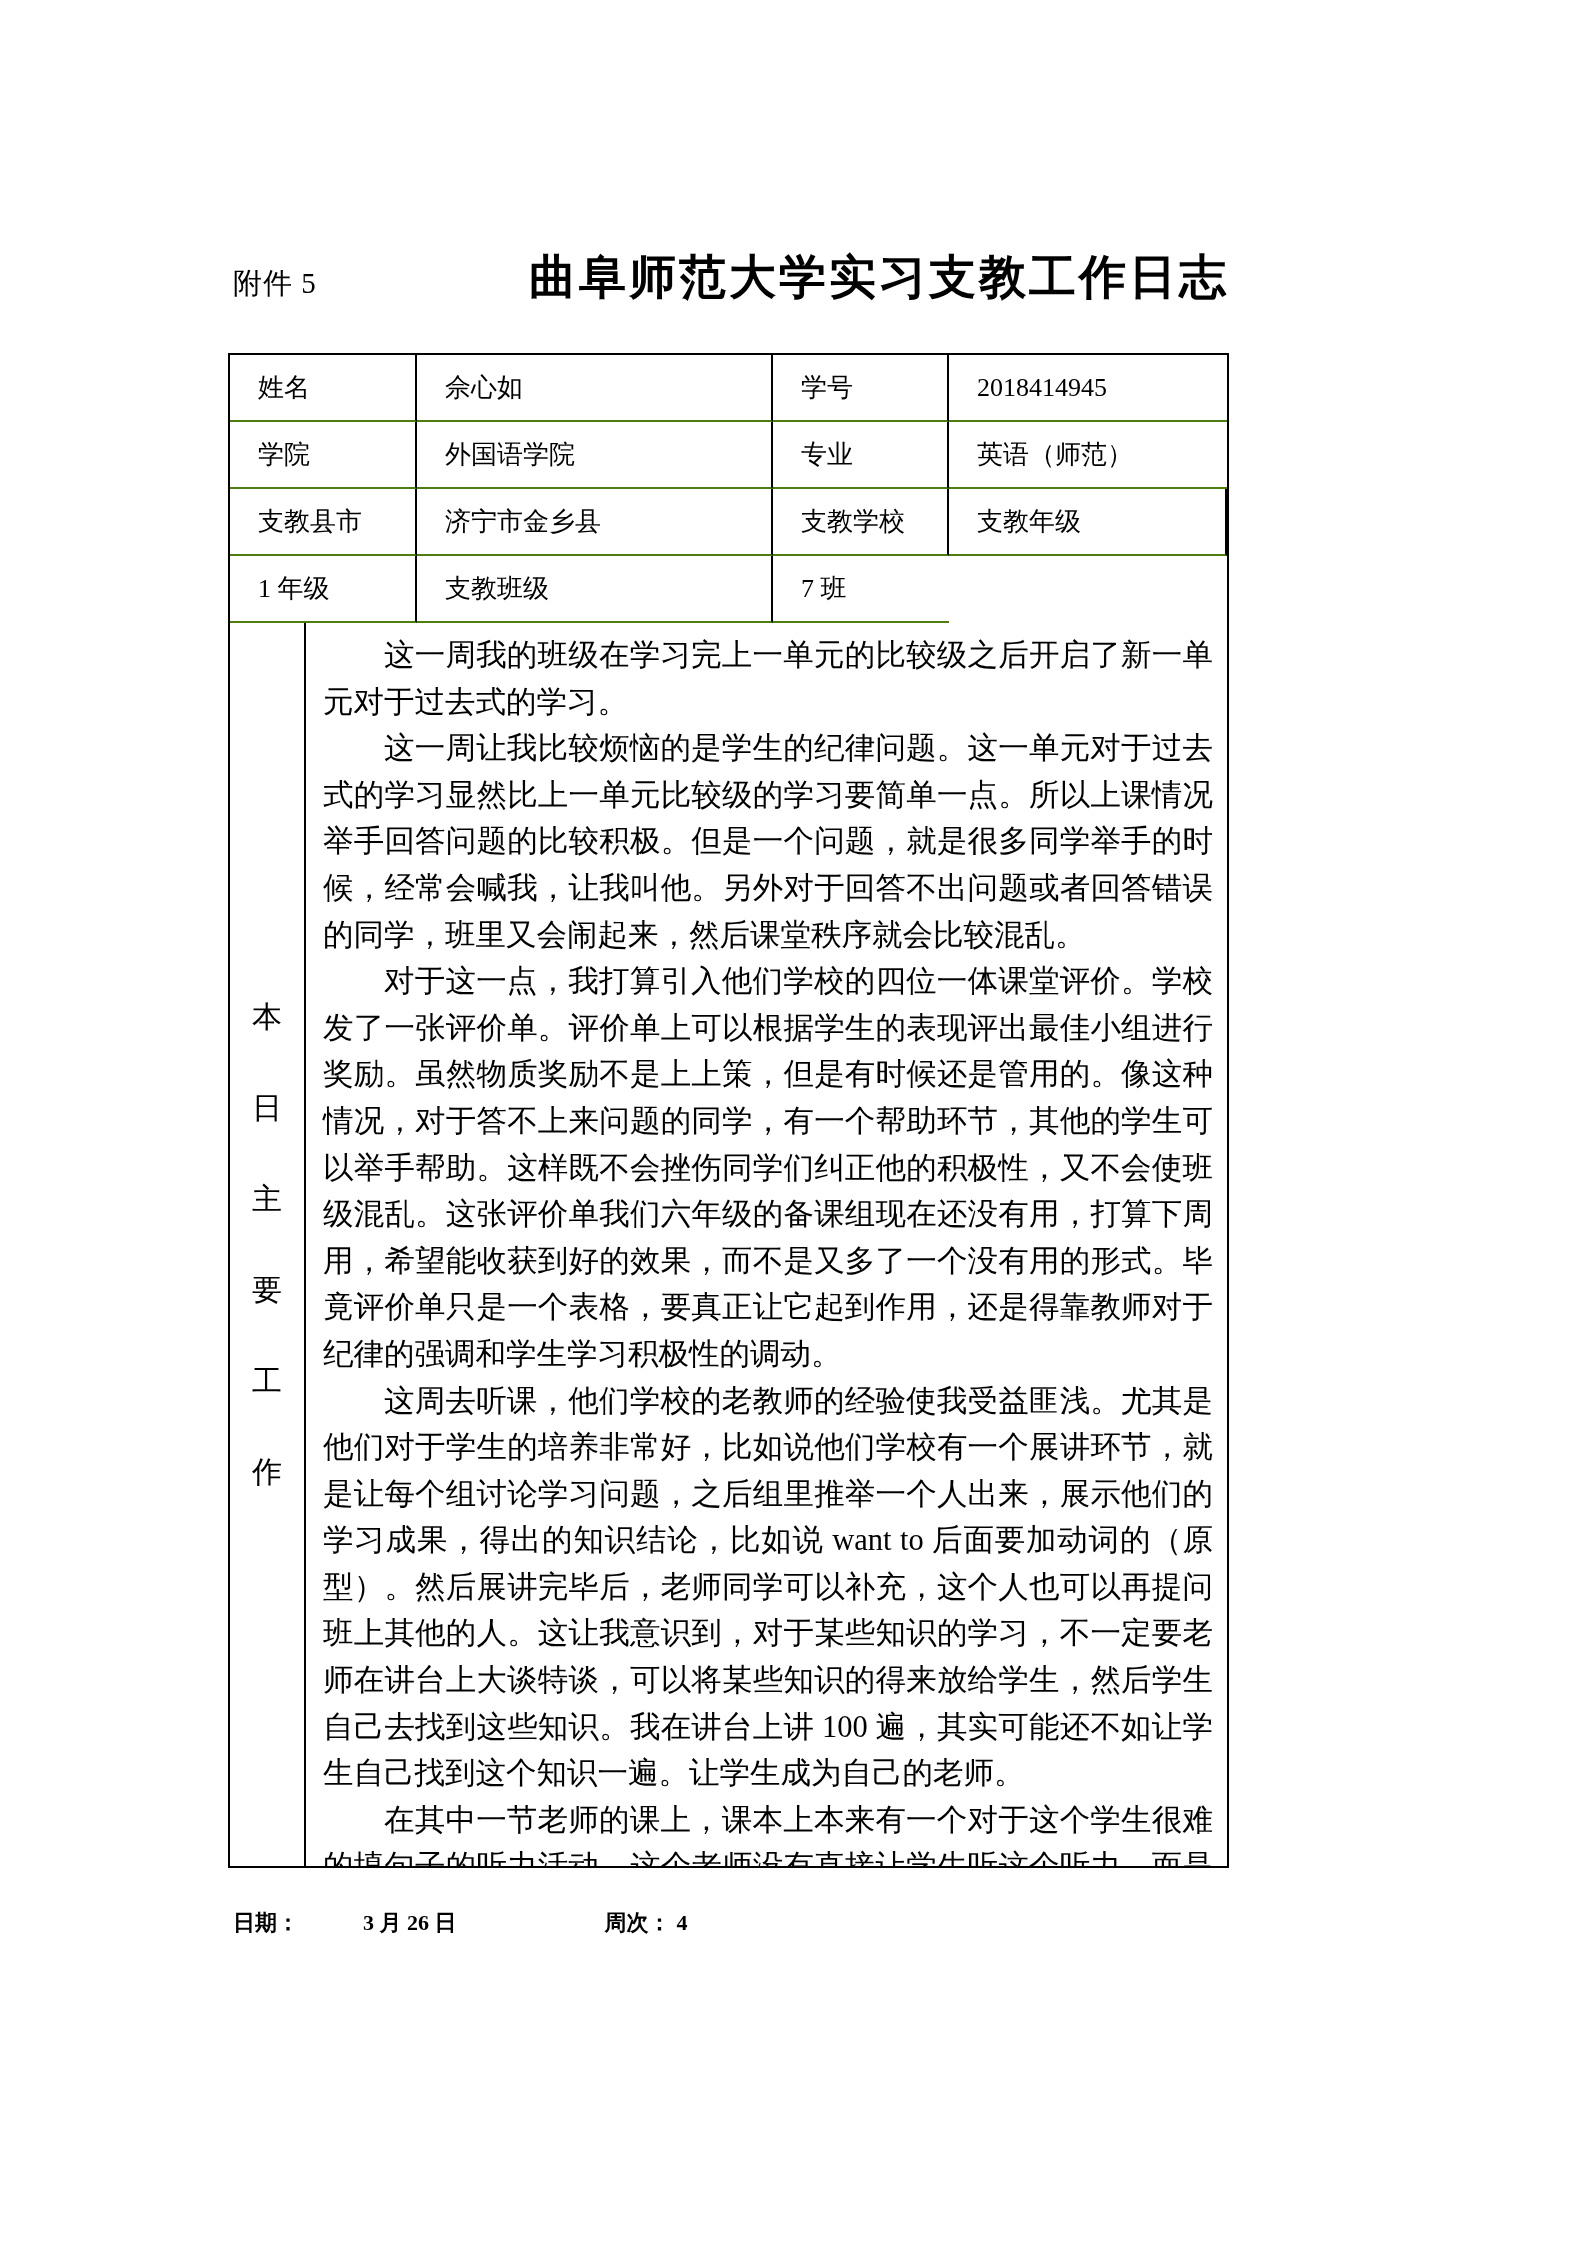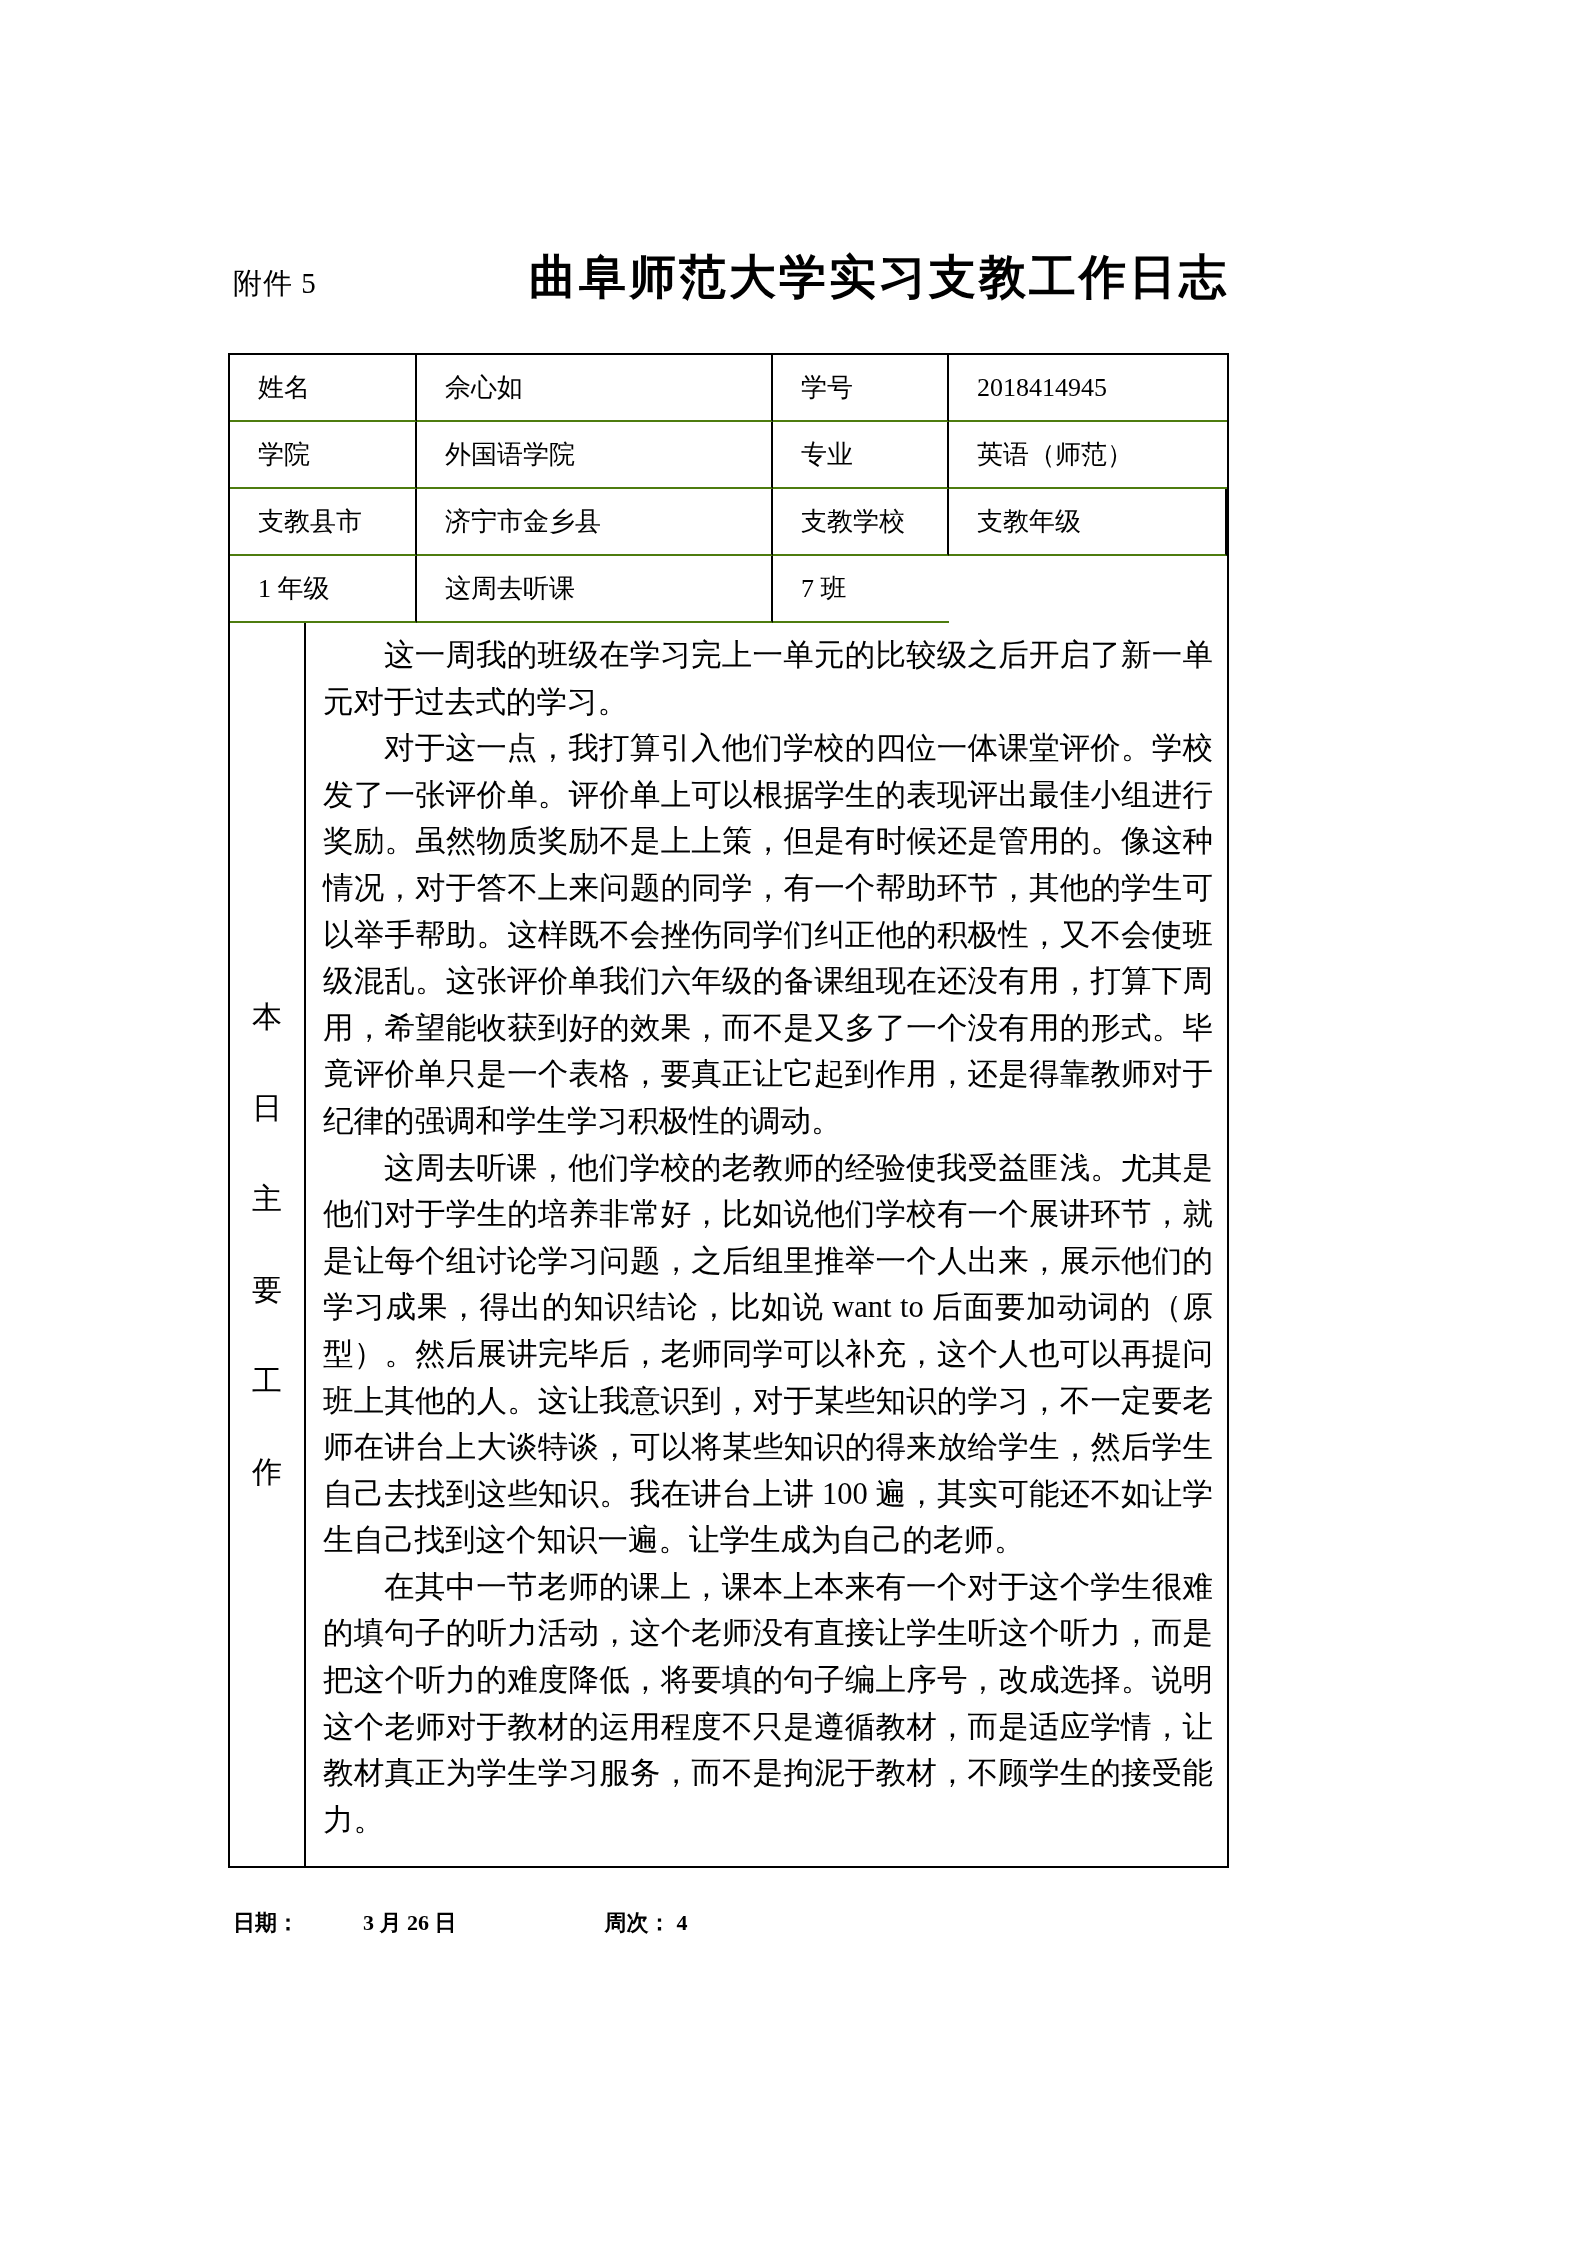--- a/index.html
+++ b/index.html
@@ -114,35 +114,36 @@
       <div class="cell">外国语学院</div>
       <div class="cell">专业</div>
       <div class="cell last">英语（师范）</div>
 
       <div class="cell">支教县市</div>
       <div class="cell">济宁市金乡县</div>
       <div class="cell">支教学校</div>
 
       <div class="cell">支教年级</div>
       <div class="cell">1 年级</div>
-      <div class="cell">这周去听课</div>
+      <div class="cell">支教班级</div>
       <div class="cell last">7 班</div>
     </div>
 
     <div class="main-row">
       <div class="side-cell">
         <span>本</span>
         <span>日</span>
         <span>主</span>
         <span>要</span>
         <span>工</span>
         <span>作</span>
       </div>
       <div class="content-cell">
         <p>这一周我的班级在学习完上一单元的比较级之后开启了新一单元对于过去式的学习。</p>
+        <p>这一周让我比较烦恼的是学生的纪律问题。这一单元对于过去式的学习显然比上一单元比较级的学习要简单一点。所以上课情况举手回答问题的比较积极。但是一个问题，就是很多同学举手的时候，经常会喊我，让我叫他。另外对于回答不出问题或者回答错误的同学，班里又会闹起来，然后课堂秩序就会比较混乱。</p>
         <p>对于这一点，我打算引入他们学校的四位一体课堂评价。学校发了一张评价单。评价单上可以根据学生的表现评出最佳小组进行奖励。虽然物质奖励不是上上策，但是有时候还是管用的。像这种情况，对于答不上来问题的同学，有一个帮助环节，其他的学生可以举手帮助。这样既不会挫伤同学们纠正他的积极性，又不会使班级混乱。这张评价单我们六年级的备课组现在还没有用，打算下周用，希望能收获到好的效果，而不是又多了一个没有用的形式。毕竟评价单只是一个表格，要真正让它起到作用，还是得靠教师对于纪律的强调和学生学习积极性的调动。</p>
         <p>这周去听课，他们学校的老教师的经验使我受益匪浅。尤其是他们对于学生的培养非常好，比如说他们学校有一个展讲环节，就是让每个组讨论学习问题，之后组里推举一个人出来，展示他们的学习成果，得出的知识结论，比如说 want  to 后面要加动词的（原型）。然后展讲完毕后，老师同学可以补充，这个人也可以再提问班上其他的人。这让我意识到，对于某些知识的学习，不一定要老师在讲台上大谈特谈，可以将某些知识的得来放给学生，然后学生自己去找到这些知识。我在讲台上讲 100 遍，其实可能还不如让学生自己找到这个知识一遍。让学生成为自己的老师。</p>
         <p>在其中一节老师的课上，课本上本来有一个对于这个学生很难的填句子的听力活动，这个老师没有直接让学生听这个听力，而是把这个听力的难度降低，将要填的句子编上序号，改成选择。说明这个老师对于教材的运用程度不只是遵循教材，而是适应学情，让教材真正为学生学习服务，而不是拘泥于教材，不顾学生的接受能力。</p>
       </div>
     </div>
 
   </div>
 
   <div class="footer">
     <span class="date-label">日期：</span><span class="date-value">3 月 26 日</span><span class="week-label">周次：</span><span class="week-value">4</span>

